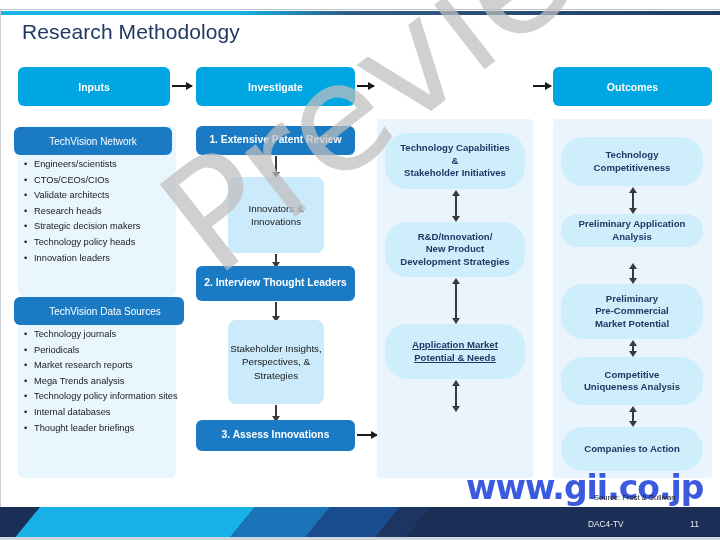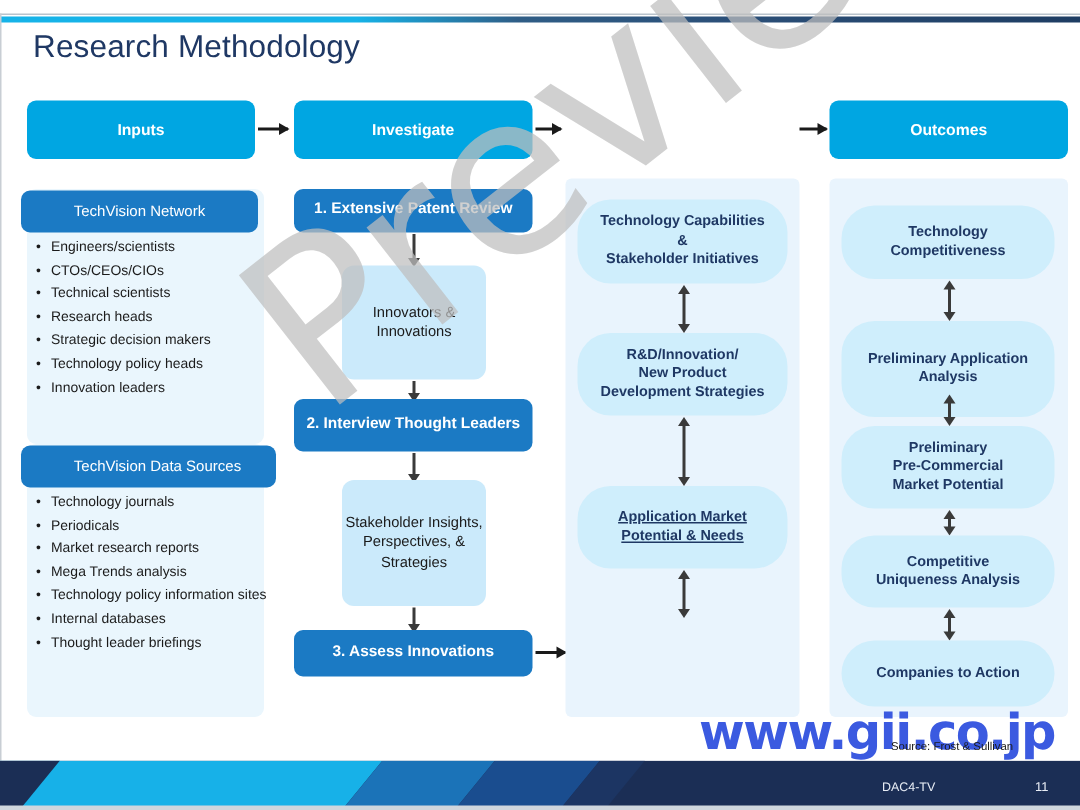--- a/index.html
+++ b/index.html
@@ -84,21 +84,21 @@
   .pill{position:absolute;border-radius:22px;background:#cfeefc;color:#1f3864;
     font-size:9.6px;font-weight:700;display:flex;align-items:center;justify-content:center;
     text-align:center;line-height:1.3;}
 
   .c3a{left:385px;top:133px;width:140px;height:56px;}
   .c3b{left:385px;top:222px;width:140px;height:55px;}
   .c3c{left:385px;top:324px;width:140px;height:55px;text-decoration:underline;}
   .c3d{left:385px;top:412px;width:140px;height:56px;}
 
   .c4a{left:561px;top:137px;width:142px;height:49px;}
-  .c4b{left:561px;top:214px;width:142px;height:64px;}
+  .c4b{left:561px;top:214px;width:142px;height:33px;}
   .c4c{left:561px;top:284px;width:142px;height:55px;}
   .c4d{left:561px;top:357px;width:142px;height:48px;}
   .c4e{left:561px;top:427px;width:142px;height:44px;}
 
   .biarrow{position:absolute;width:2px;background:#3a3a3a;}
   .biarrow::before{content:"";position:absolute;left:-3px;top:-5px;
     border-bottom:6px solid #3a3a3a;border-left:4px solid transparent;border-right:4px solid transparent;}
   .biarrow::after{content:"";position:absolute;left:-3px;bottom:-5px;
     border-top:6px solid #3a3a3a;border-left:4px solid transparent;border-right:4px solid transparent;}
   .v3a{left:455px;top:195px;height:22px;}
@@ -160,21 +160,21 @@
     <div class="li">
         <span class="dot">•</span>
         <span class="txt">Engineers/scientists</span>
       </div>
     <div class="li">
         <span class="dot">•</span>
         <span class="txt">CTOs/CEOs/CIOs</span>
       </div>
     <div class="li">
         <span class="dot">•</span>
-        <span class="txt">Technical scientists</span>
+        <span class="txt">Validate architects</span>
       </div>
     <div class="li">
         <span class="dot">•</span>
         <span class="txt">Research heads</span>
       </div>
     <div class="li">
         <span class="dot">•</span>
         <span class="txt">Strategic decision makers</span>
       </div>
     <div class="li">

